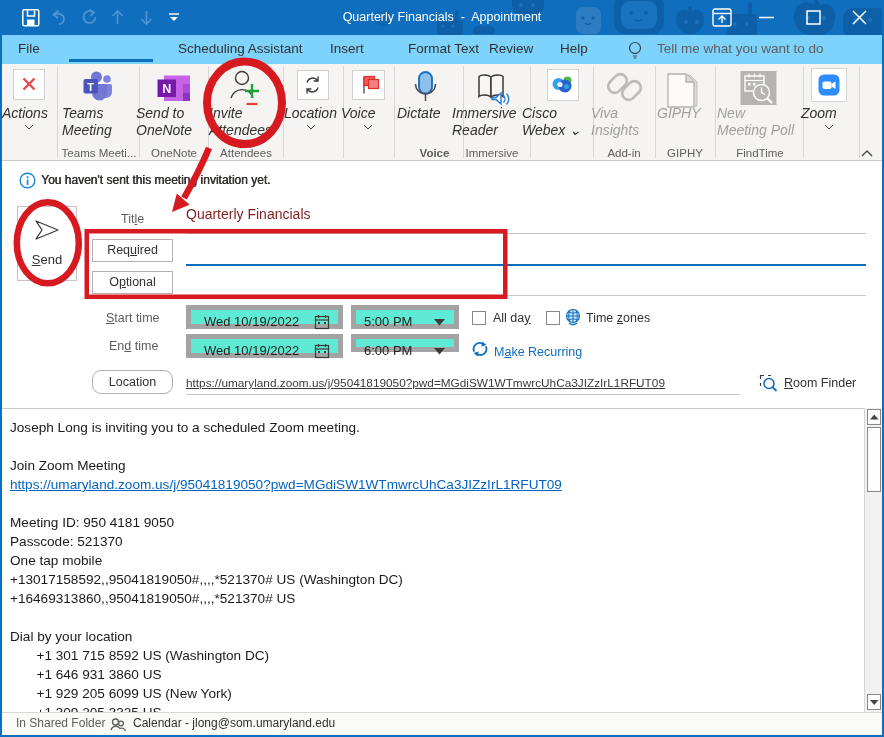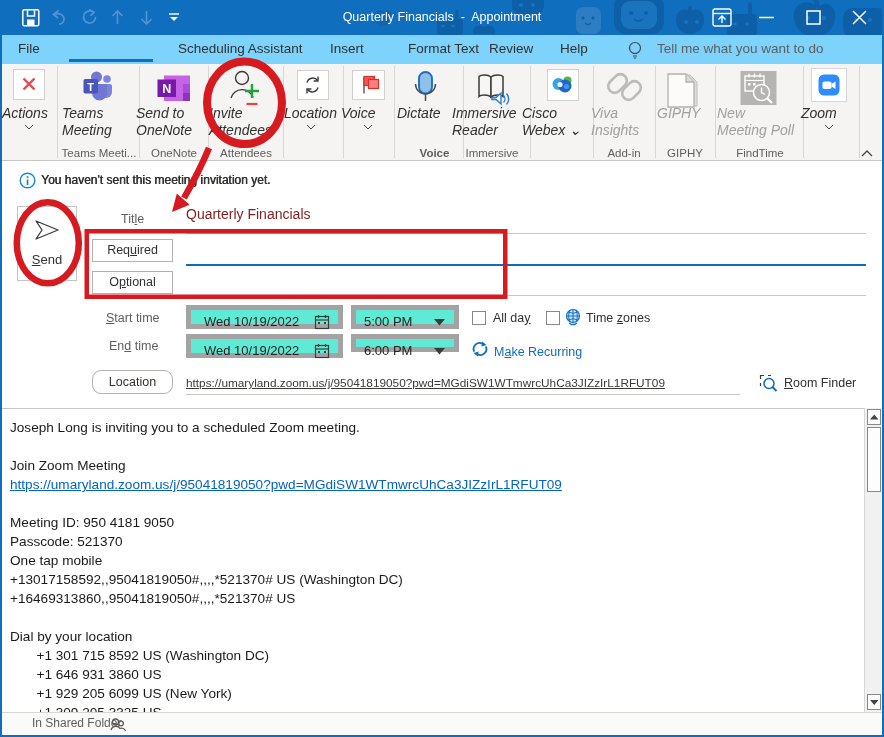--- a/index.html
+++ b/index.html
@@ -390,26 +390,27 @@
         <path d="M0 5.5 h8.5 l-4.25 -5 z" fill="#444"></path>
       </svg>
     <div class="abs" style="left:2px;top:19px;width:14px;height:65px;border:1px solid #8a8886;background:#fdfdfd;"></div>
     <div class="abs" style="left:2px;top:286px;width:14px;height:16px;border:1px solid #8a8886;background:#fdfdfd;"></div>
     <svg class="abs" style="left:5px;top:292px" width="9" height="6">
         <path d="M0 0 h8.5 l-4.25 5 z" fill="#444"></path>
       </svg>
   </div>
 
   <div id="status" class="abs" style="left:2px;top:712px;width:880px;height:23px;background:#fafaf9;border-top:1px solid #d8d6d4;">
-    <div class="abs" style="left:14px;top:3px;font-size:12px;color:#605e5c;margin-left:16px;">In Shared Folder</div>
+    <div class="abs" style="left:14px;top:3px;font-size:12px;color:#605e5c;">In Shared Folder</div>
     <svg class="abs" style="left:107px;top:3px" width="18" height="17">
         <circle cx="6.5" cy="6" r="3" fill="none" stroke="#5f5d5b" stroke-width="1.3"></circle>
         <circle cx="12" cy="7.5" r="2.4" fill="none" stroke="#5f5d5b" stroke-width="1.3"></circle>
         <path d="M2 14 a5 5 0 0 1 9 -1.5 a4 4 0 0 1 5.5 2.5" fill="none" stroke="#5f5d5b" stroke-width="1.3"></path>
       </svg>
+    <div class="abs" style="left:131px;top:3px;font-size:12px;color:#323130;">Calendar - jlong@som.umaryland.edu</div>
   </div>
 
   <svg class="abs" style="left:0;top:0;z-index:40;pointer-events:none;" width="884" height="737">
     <ellipse cx="244.5" cy="102.8" rx="37.5" ry="41.3" fill="none" stroke="#d71920" stroke-width="8"></ellipse>
     <ellipse cx="47.8" cy="242.8" rx="31" ry="40.5" fill="none" stroke="#d71920" stroke-width="6.5"></ellipse>
     <path d="M209 148 Q199 172 184 198" fill="none" stroke="#d71920" stroke-width="6.5"></path>
     <polygon points="172,212 176.8,193.6 189.6,204.8" fill="#d71920"></polygon>
     <rect x="86.75" y="231.25" width="418.5" height="65.5" fill="none" stroke="#d71920" stroke-width="4.5"></rect>
   </svg>
 

